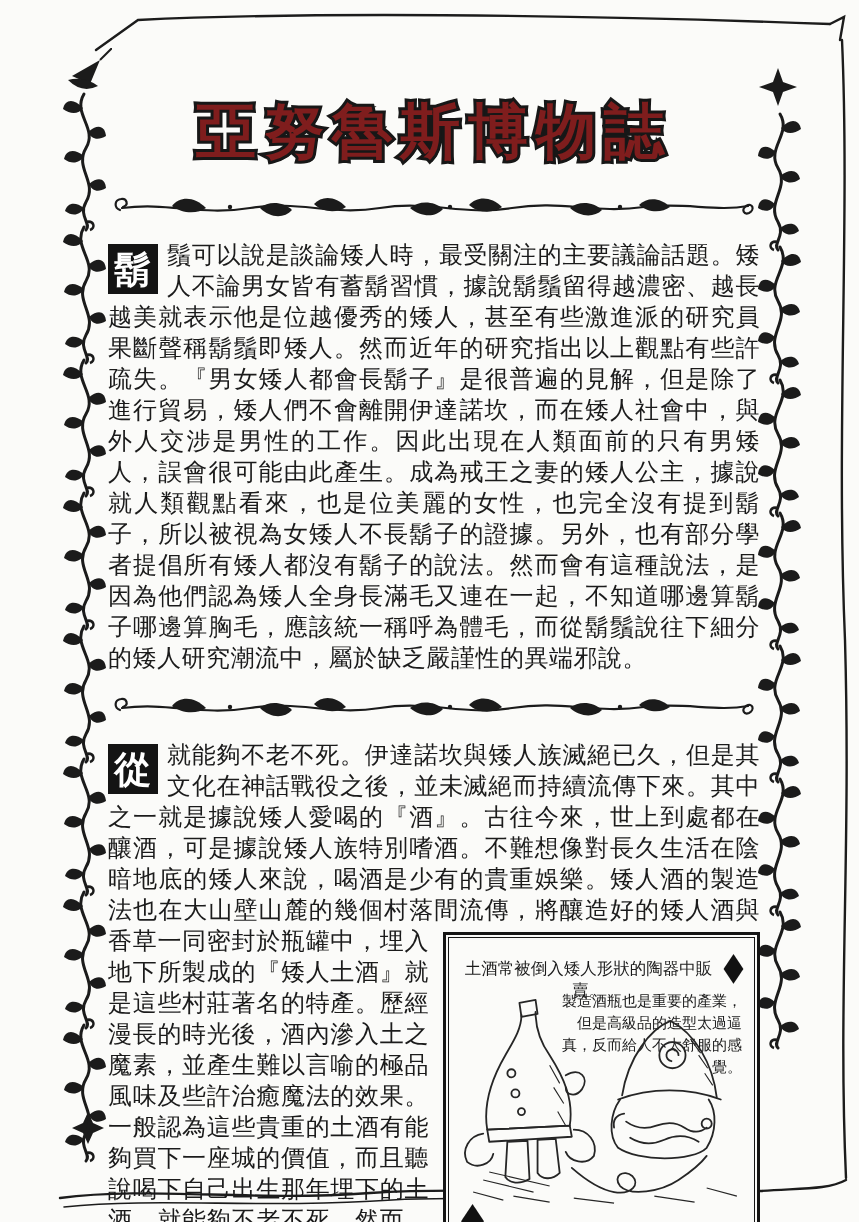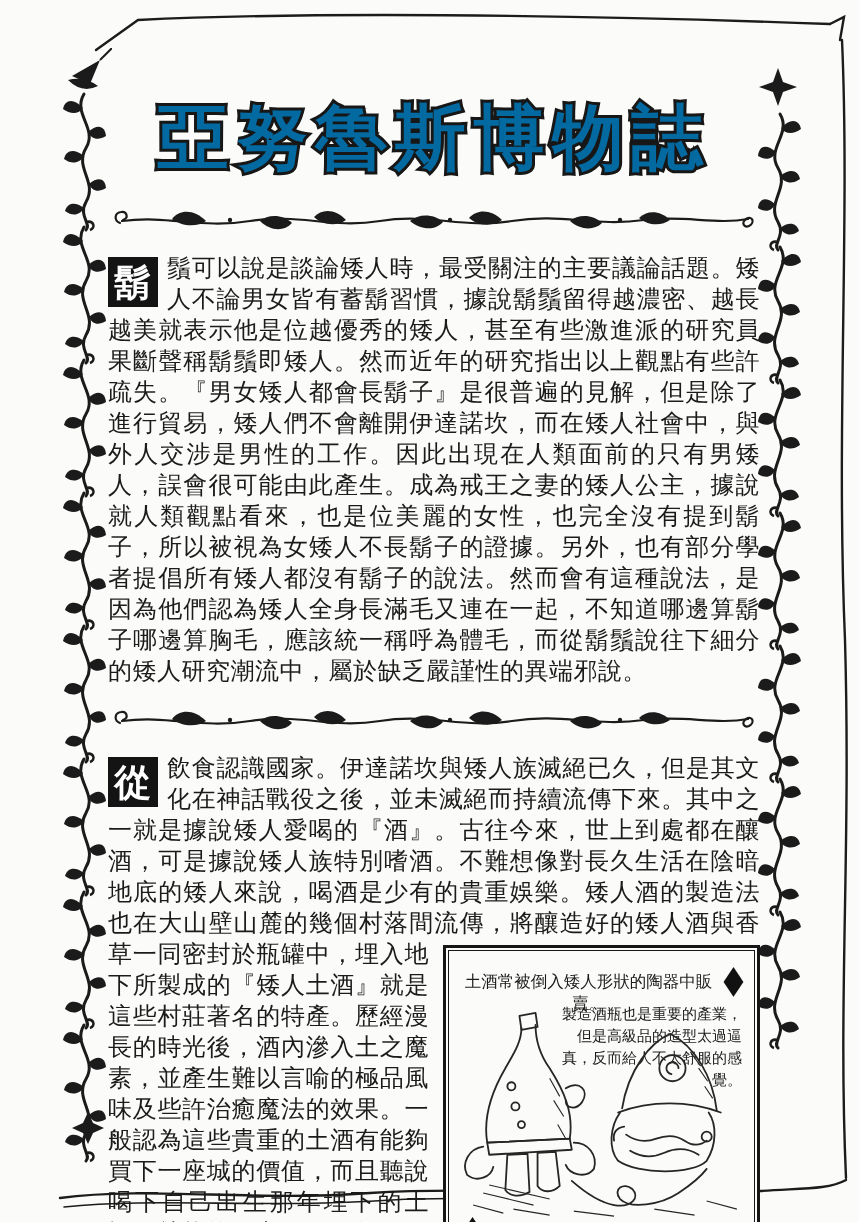--- a/index.html
+++ b/index.html
@@ -16,26 +16,26 @@
   .vine-left{left:60px;top:48px;}
   .vine-right{left:752px;top:66px;}
 
   .content{
     position:absolute;
     left:108px;top:84px;
     width:652px;
   }
   .title{
     text-align:center;
-    font-size:71px;
+    font-size:60px;
     font-weight:bold;
     letter-spacing:8px;
     line-height:1.2;
     padding-top:12px;
-    color:#0369a1;
+    color:#7f1d1d;
     -webkit-text-stroke:6px #171717;
     paint-order:stroke fill;
     text-shadow:2px 2px 0 #171717;
     white-space:nowrap;
   }
   .divider{display:block;margin:26px auto 0 auto;}
   .divider.mid{margin-top:20px;}
 
   .para{
     margin:18px 0 0 0;
@@ -181,21 +181,21 @@
 
     <div class="para">
       <span class="dropcap">鬍</span><span>鬚可以說是談論矮人時，最受關注的主要議論話題。矮人不論男女皆有蓄鬍習慣，據說鬍鬚留得越濃密、越長越美就表示他是位越優秀的矮人，甚至有些激進派的研究員果斷聲稱鬍鬚即矮人。然而近年的研究指出以上觀點有些許疏失。『男女矮人都會長鬍子』是很普遍的見解，但是除了進行貿易，矮人們不會離開伊達諾坎，而在矮人社會中，與外人交涉是男性的工作。因此出現在人類面前的只有男矮人，誤會很可能由此產生。成為戒王之妻的矮人公主，據說就人類觀點看來，也是位美麗的女性，也完全沒有提到鬍子，所以被視為女矮人不長鬍子的證據。另外，也有部分學者提倡所有矮人都沒有鬍子的說法。然而會有這種說法，是因為他們認為矮人全身長滿毛又連在一起，不知道哪邊算鬍子哪邊算胸毛，應該統一稱呼為體毛，而從鬍鬚說往下細分的矮人研究潮流中，屬於缺乏嚴謹性的異端邪說。</span>
     </div>
 
     <svg class="divider mid" width="648" height="28" viewBox="0 0 648 28">
         <use href="#flourish"></use>
       </svg>
 
     <div class="para">
-      <span class="dropcap">從</span><span>飲食認識國家。伊達諾坎與矮人族滅絕已久，但是其文化在神話戰役之後，並未滅絕而持續流傳下來。其中之一就是據說矮人愛喝的『酒』。古往今來，世上到處都在釀酒，可是據說矮人族特別嗜酒。不難想像對長久生活在陰暗地底的矮人來說，喝酒是少有的貴重娛樂。矮人酒的製造法也在大山壁山麓的幾個村落間流傳，將釀造好</span><span class="inset">
+      <span class="dropcap">從</span><span>就能夠不老不死。伊達諾坎與矮人族滅絕已久，但是其文化在神話戰役之後，並未滅絕而持續流傳下來。其中之一就是據說矮人愛喝的『酒』。古往今來，世上到處都在釀酒，可是據說矮人族特別嗜酒。不難想像對長久生活在陰暗地底的矮人來說，喝酒是少有的貴重娛樂。矮人酒的製造法也在大山壁山麓的幾個村落間流傳，將釀造好</span><span class="inset">
           <span class="inset-inner">
             <span class="inset-cap-top">土酒常被倒入矮人形狀的陶器中販賣。</span>
             <span class="diamond d-top">◆</span>
             <span class="inset-cap-side">製造酒瓶也是重要的產業，但是高級品的造型太過逼真，反而給人不太舒服的感覺。</span>
             <svg class="illust" width="302" height="218" viewBox="0 0 300 215">
         <g stroke="#262626" fill="none" stroke-width="1.8" stroke-linejoin="round" stroke-linecap="round">
           <path d="M66,8 l16,-3 2,14 -16,3 z"></path>
           <path d="M68,20 C68,34 60,46 52,60 C38,84 30,110 34,134 L116,130 C120,104 110,82 96,60 C86,46 82,32 82,17"></path>
           <path d="M34,134 L116,130 L118,141 L36,146 Z"></path>
           <path d="M54,146 l20,-1 2,38 c-10,6 -20,4 -24,-2 z"></path>

